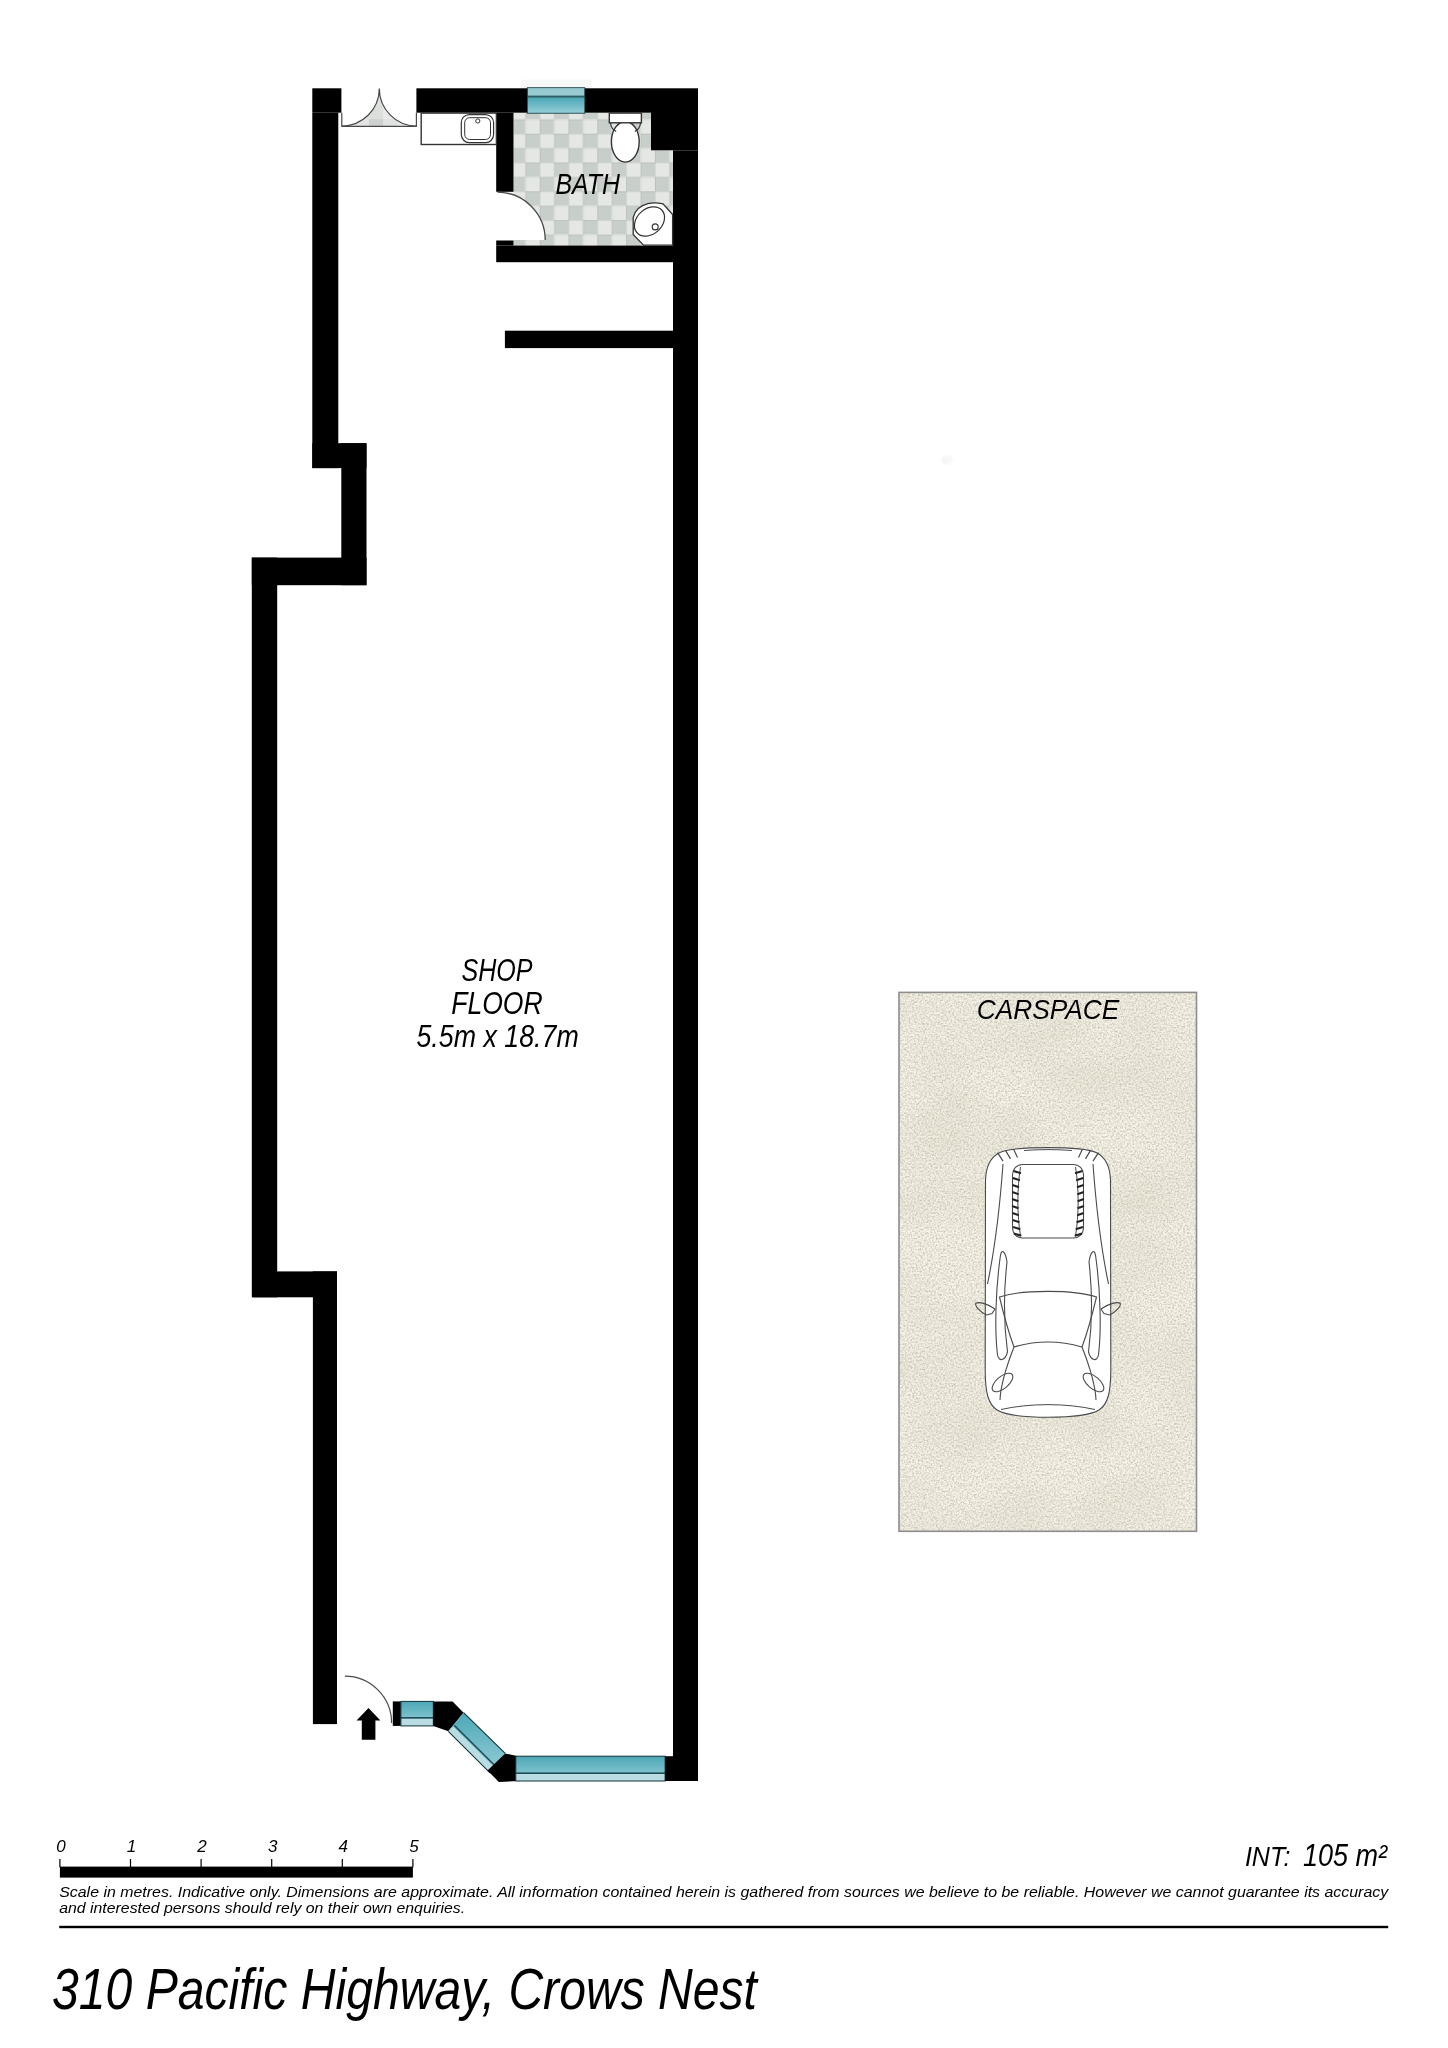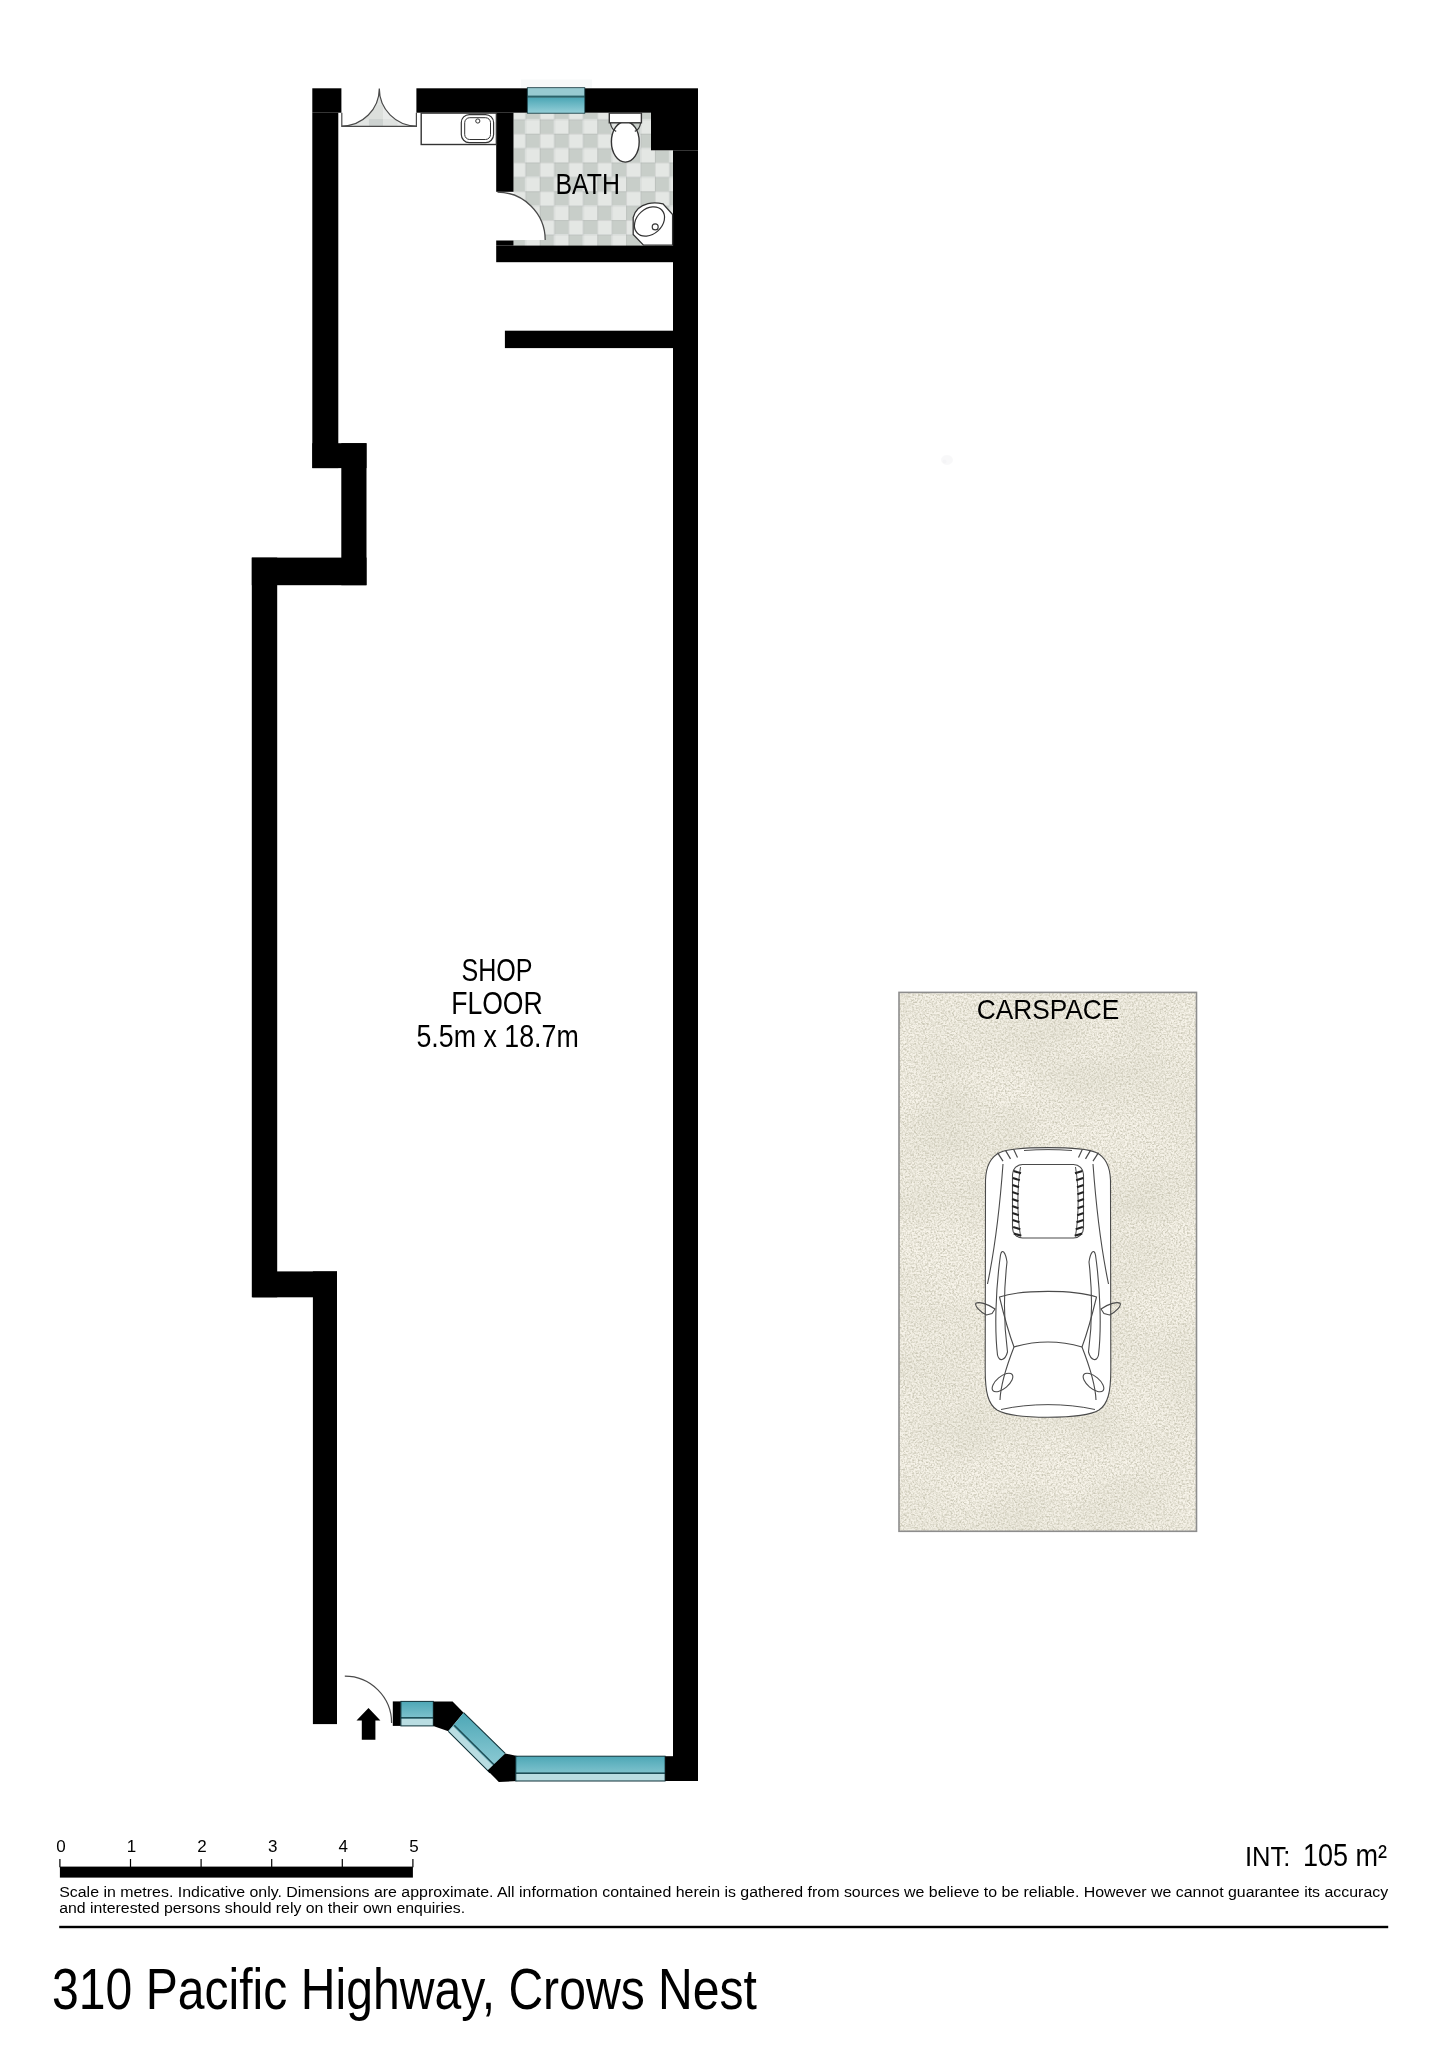--- a/index.html
+++ b/index.html
@@ -1,16 +1,16 @@
 <!DOCTYPE html>
 <html><head>
 <meta charset="utf-8">
 <style>
   html,body{margin:0;padding:0;background:#fff;}
-  #page{width:1448px;height:2048px;position:relative;font-family:"Liberation Sans",sans-serif;}
+  #page{width:1448px;height:2048px;position:relative;font-family:"Liberation Sans",sans-serif;font-style:italic;}
   svg text{font-family:"Liberation Sans",sans-serif;fill:#000;}
 </style>
 </head>
 <body>
 <div id="page">
 <svg width="1448" height="2048" viewBox="0 0 1448 2048" xmlns="http://www.w3.org/2000/svg">
 <defs>
 
   <pattern id="tiles" patternUnits="userSpaceOnUse" x="510.9" y="104.9" width="28.8" height="28.8">
     <rect x="0" y="0" width="14.4" height="14.4" fill="#e4e7e4"></rect>

